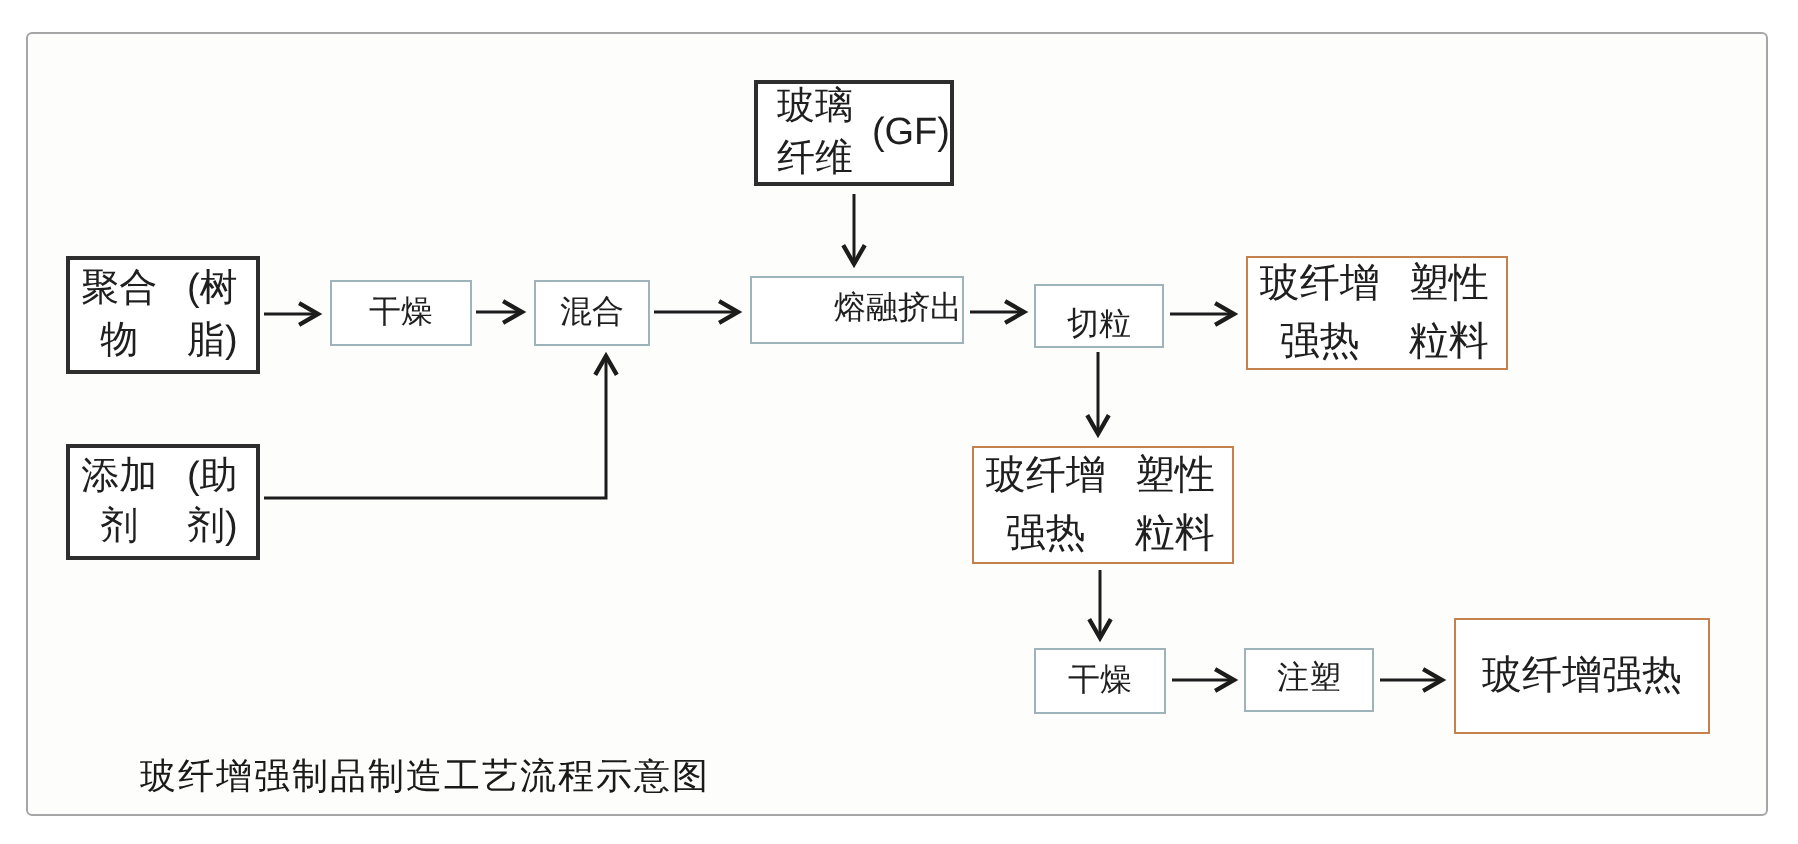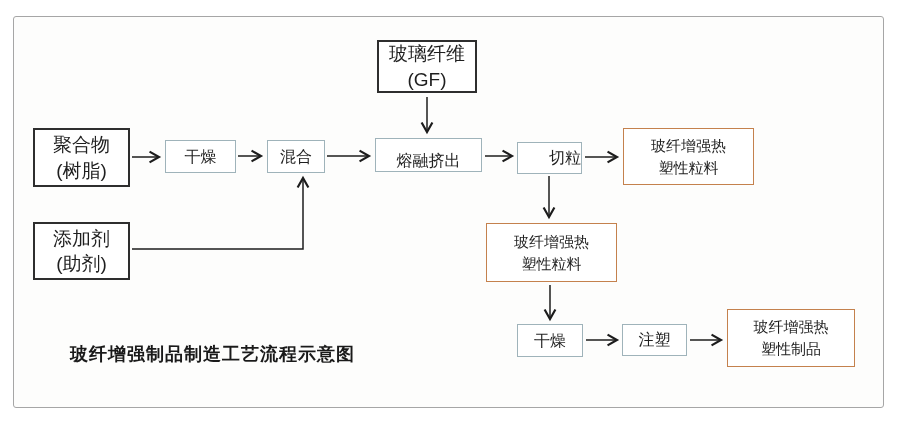--- a/index.html
+++ b/index.html
@@ -9,41 +9,41 @@
     color:#1f1f1f;overflow:hidden;
   }
   .frame{
     position:absolute;left:13px;top:16px;width:871px;height:392px;
     border:1px solid #a6a6a6;border-radius:3px;background:#fdfdfc;
     box-sizing:border-box;
   }
   svg.wires{position:absolute;left:0;top:0;width:899px;height:422px;pointer-events:none;}
   .node{
     position:absolute;box-sizing:border-box;background:#ffffff;
-    display:flex;flex-direction:column;align-items:center;justify-content:center;
+    display:flex;flex-direction:row;align-items:center;justify-content:center;
     text-align:center;line-height:1.32;
   }
   .b-black{border:2px solid #2e2e2e;font-size:19px;}
   .b-gray{border:1.5px solid #9fb3ba;font-size:16px;}
-  .b-orange{border:1.5px solid #c4814d;font-size:15px;line-height:1.45;}
+  .b-orange{border:1.5px solid #c4814d;font-size:20px;line-height:1.45;}
   
   .n-gf{left:377px;top:40px;width:100px;height:53px;}
   .n-polymer{left:33px;top:128px;width:97px;height:59px;}
   .n-dry1{left:165px;top:140px;width:71px;height:33px;}
   .n-mix{left:267px;top:140px;width:58px;height:33px;}
   .n-extrude{left:375px;top:138px;width:107px;height:34px;justify-content:flex-end;}
   .n-cut{left:517px;top:142px;width:65px;height:32px;align-items:flex-end;}
   .n-pellets1{left:623px;top:128px;width:131px;height:57px;}
   .n-additive{left:33px;top:222px;width:97px;height:58px;text-align:center;}
   .n-pellets2{left:486px;top:223px;width:131px;height:59px;}
   .n-dry2{left:517px;top:324px;width:66px;height:33px;}
   .n-inject{left:622px;top:324px;width:65px;height:32px;}
   .n-product{left:727px;top:309px;width:128px;height:58px;}
   .caption{
-    position:absolute;left:70px;top:342px;font-size:18px;font-weight:bold;
+    position:absolute;left:70px;top:376px;font-size:18px;font-weight:normal;
     letter-spacing:1px;color:#1a1a1a;
   }
 </style>
 </head>
 <body>
 
 <div class="frame"></div>
 
 <svg class="wires" viewBox="0 0 899 422">
   <defs>
@@ -110,16 +110,15 @@
 <div class="node b-gray n-dry2">
   <span>干燥</span>
 </div>
 
 <div class="node b-gray n-inject">
   <span>注塑</span>
 </div>
 
 <div class="node b-orange n-product">
   <span>玻纤增强热</span>
-  <span>塑性制品</span>
 </div>
 
 <div class="caption">玻纤增强制品制造工艺流程示意图</div>
 
 </body></html>

